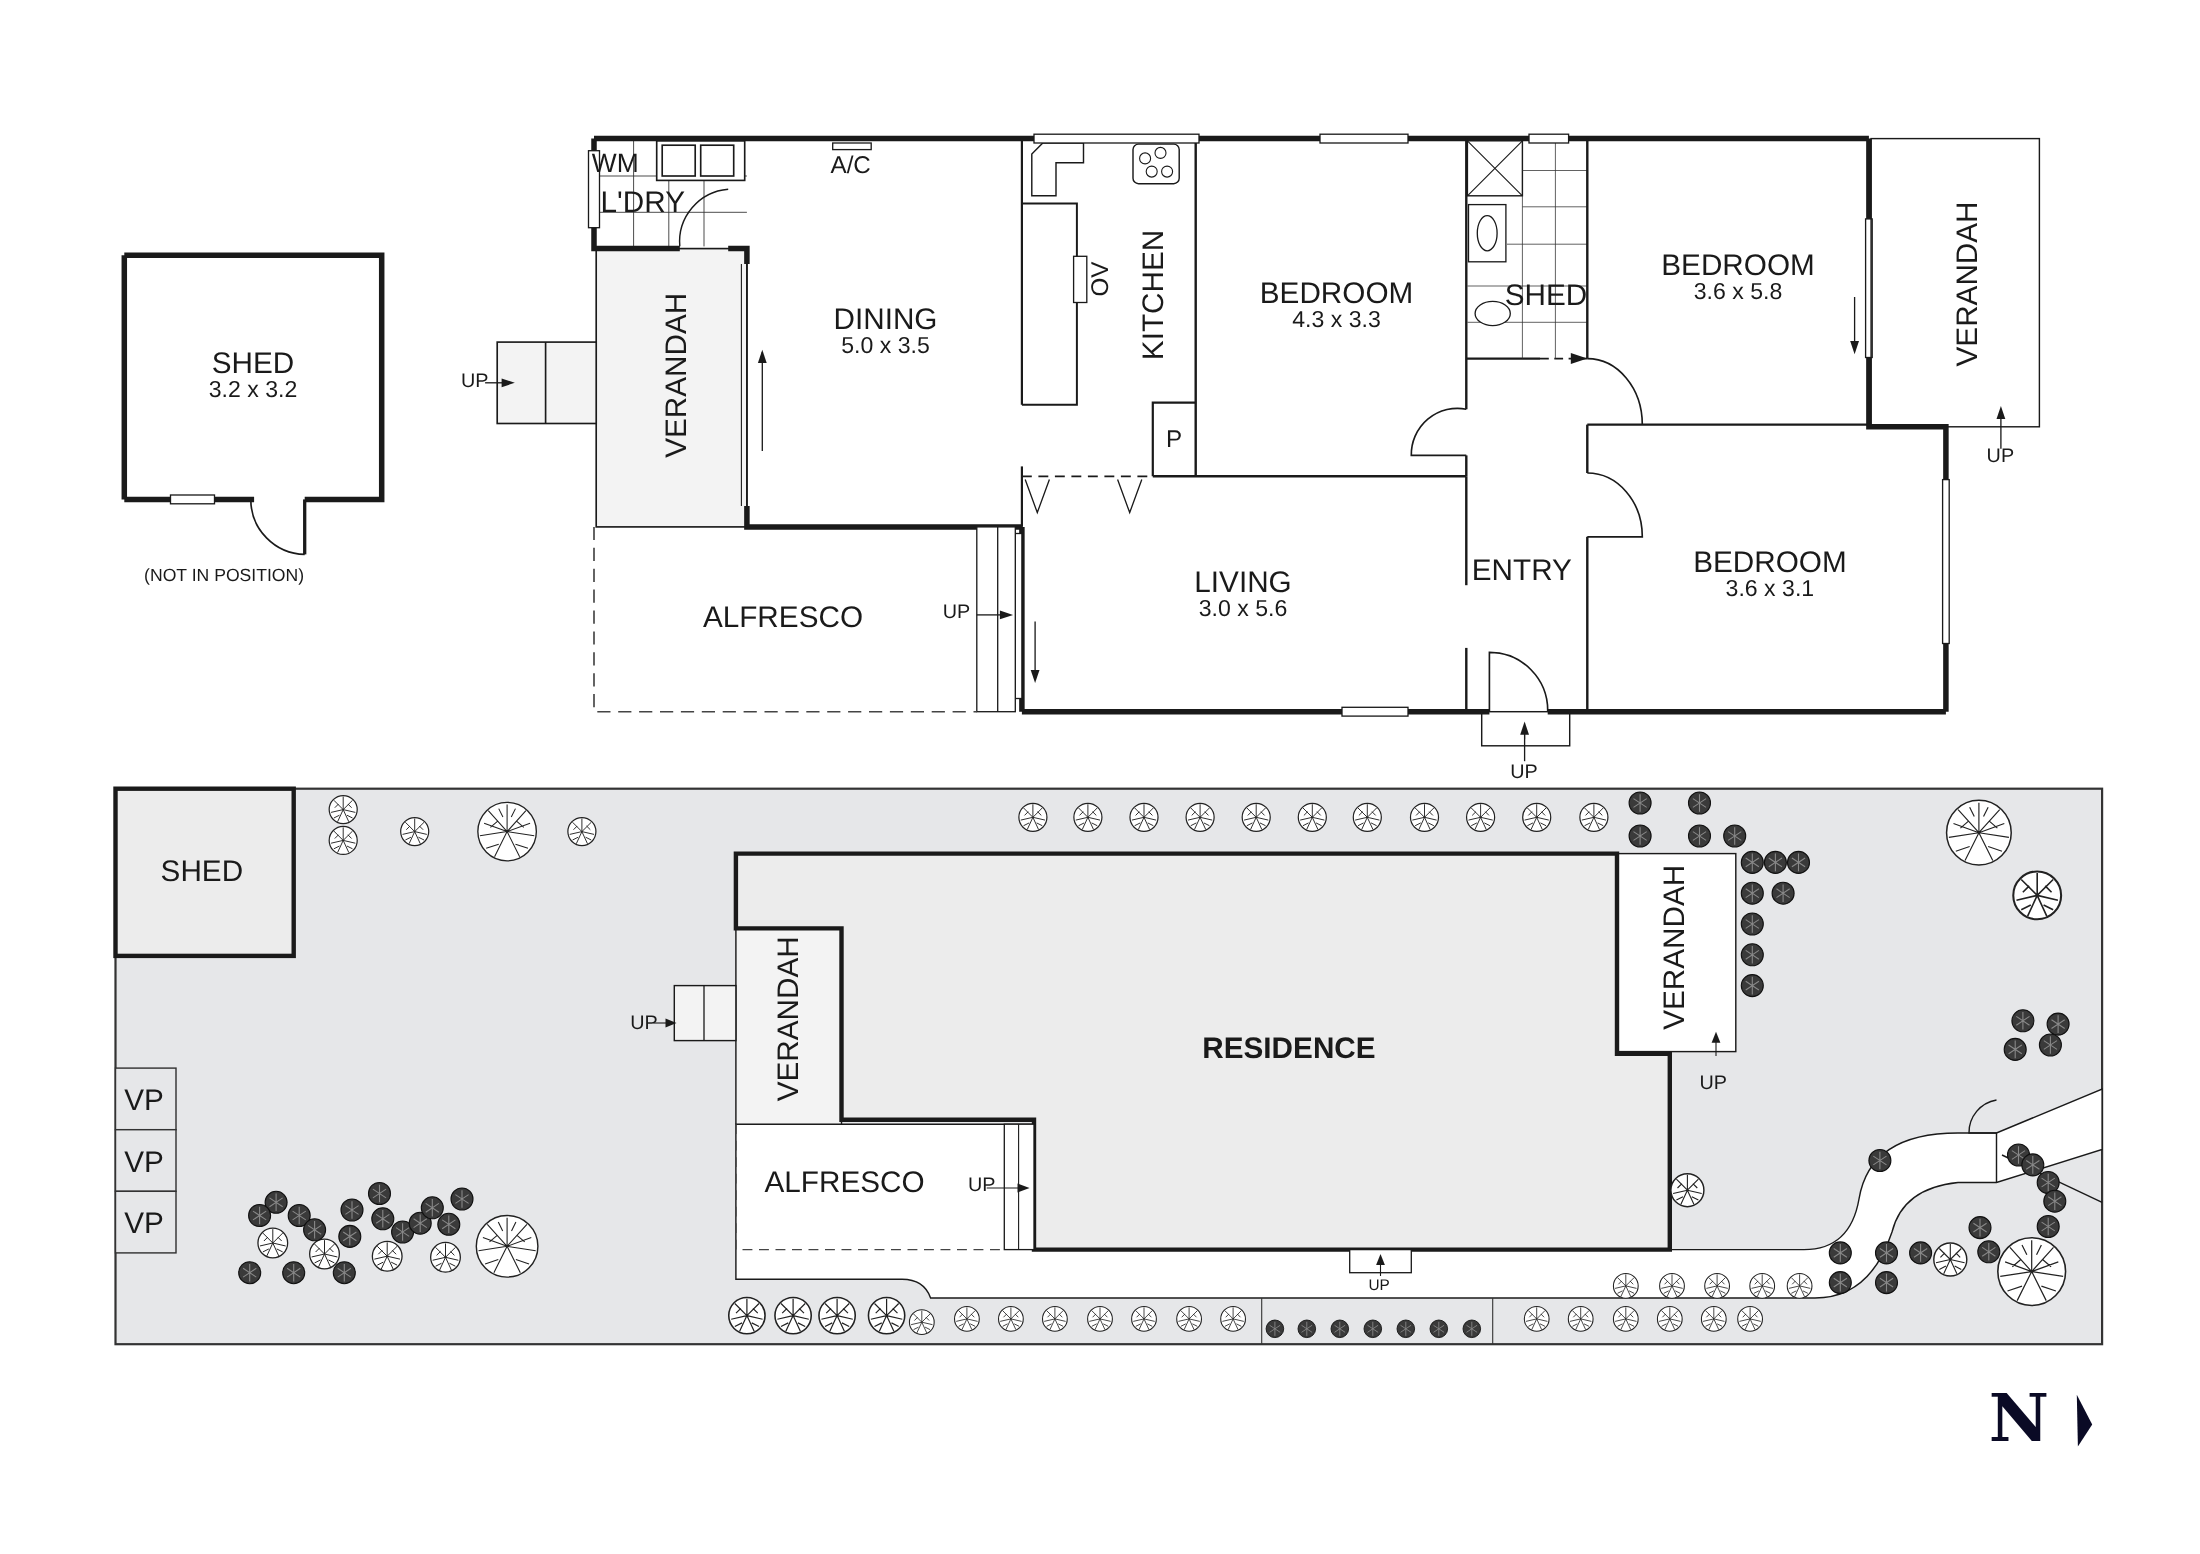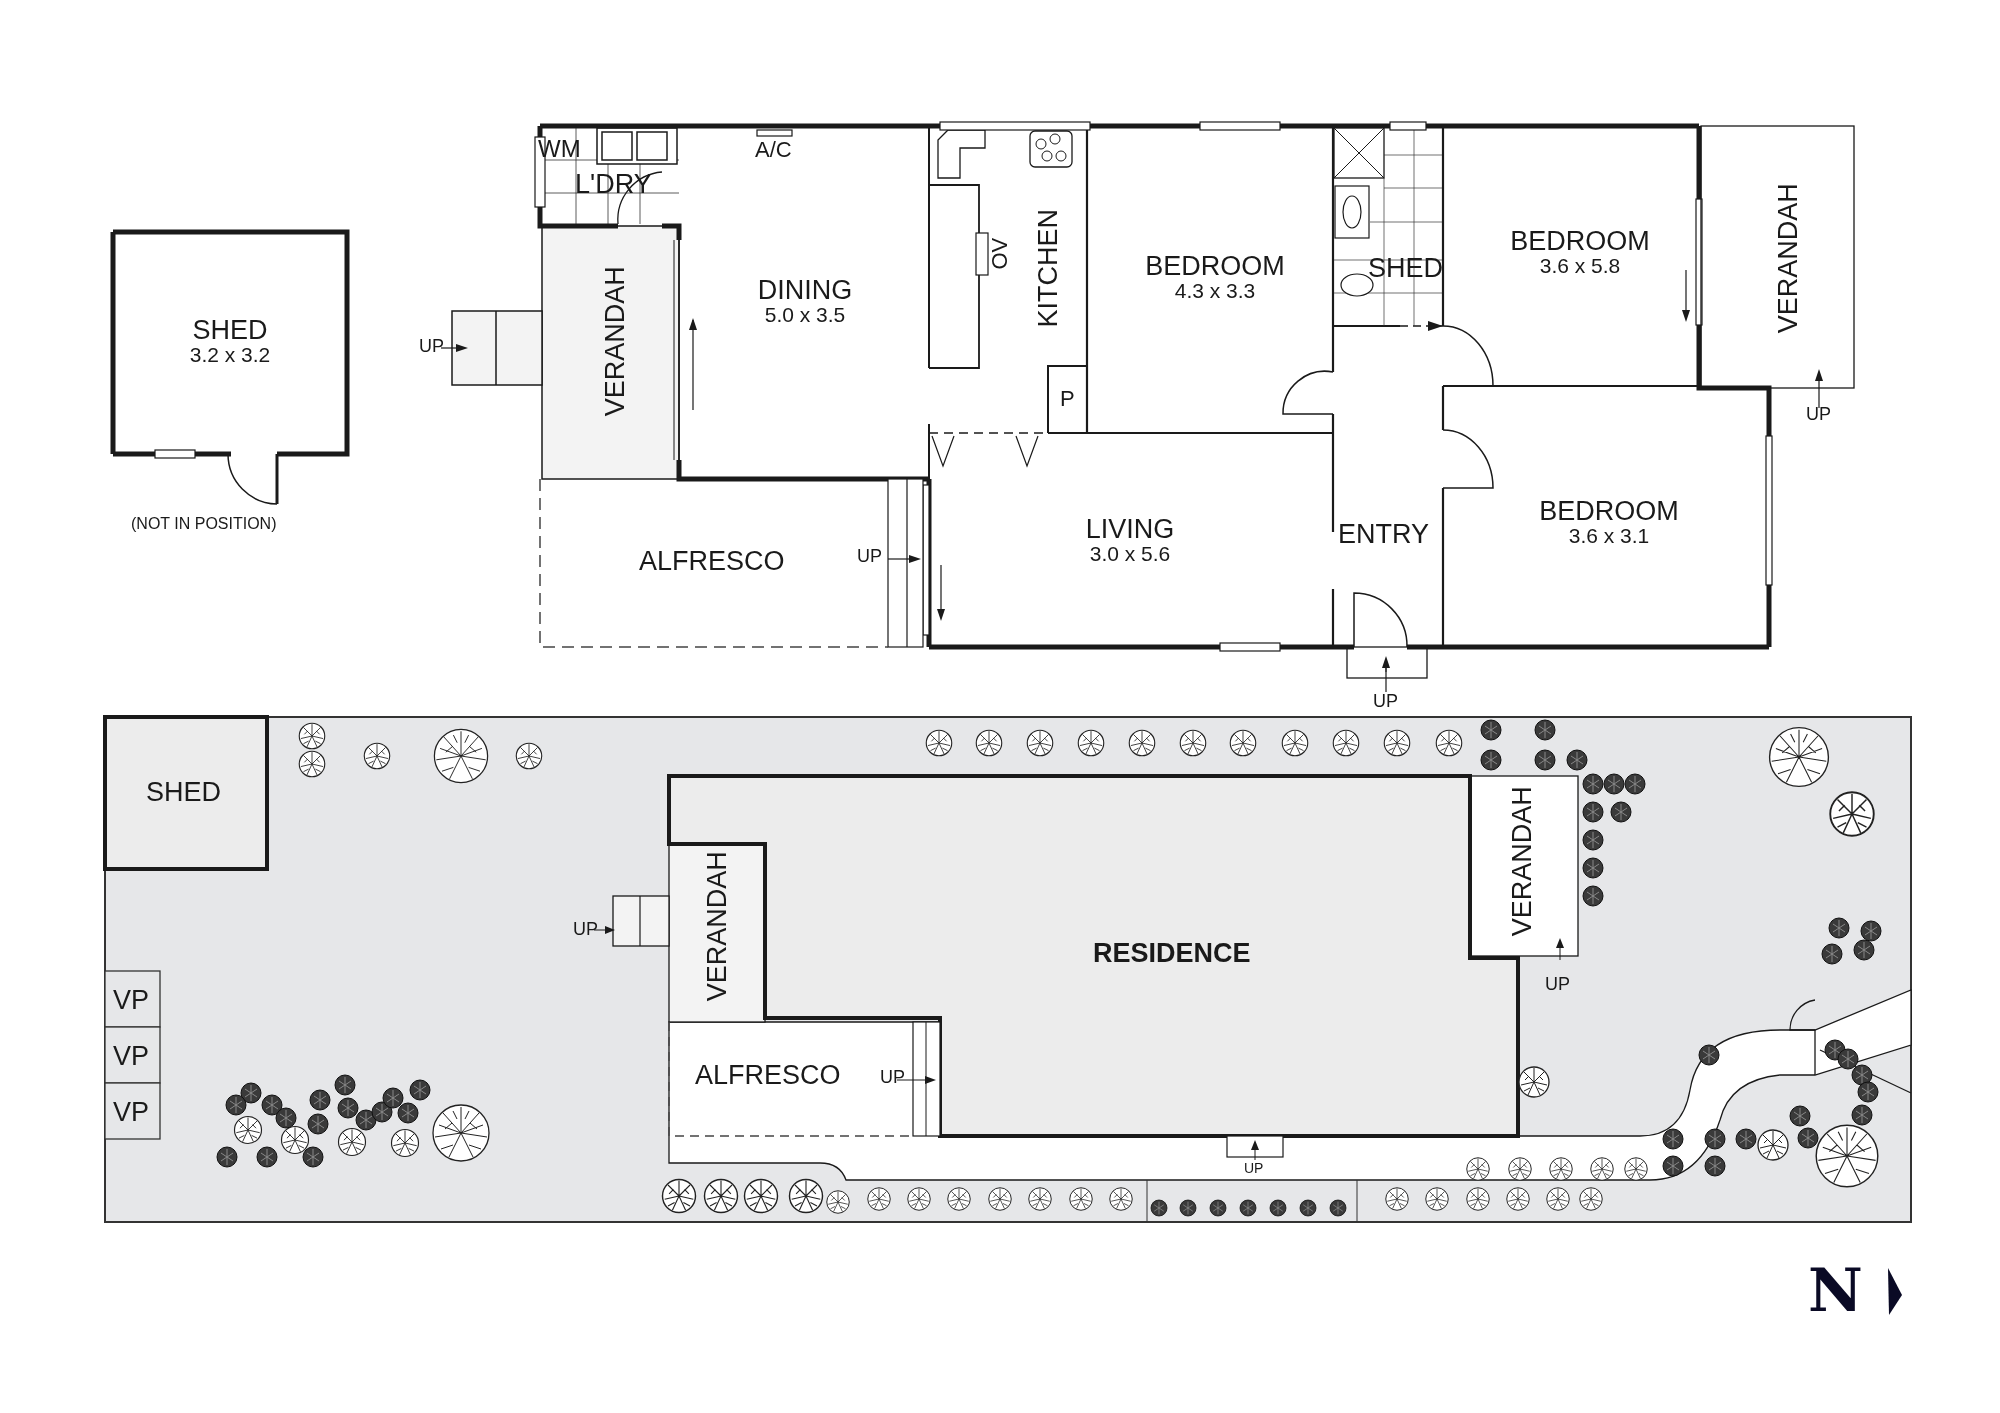--- a/index.html
+++ b/index.html
@@ -287,21 +287,21 @@
     <use href="#tree-sm" transform="translate(1000,1199) scale(0.75)"></use>
       <use href="#tree-sm" transform="translate(1040,1199) scale(0.75)"></use>
     <use href="#tree-sm" transform="translate(1081,1199) scale(0.75)"></use>
       <use href="#tree-sm" transform="translate(1121,1199) scale(0.75)"></use>
   </g>
 
   <polygon points="1888,1268 1902,1295 1889,1315" fill="#0a0a25"></polygon>
 </svg>
 
 <div class="lbl big" style="left:538px;top:136px;font-size:24px;">WM</div>
-<div class="lbl big" style="left:546px;top:170px;font-size:27px;padding-left:29px;">L'DRY</div>
+<div class="lbl big" style="left:546px;top:170px;font-size:27px;">L'DRY</div>
 <div class="lbl sm" style="left:755px;top:138px;font-size:22px;">A/C</div>
 <div class="lbl" style="left:745px;top:276px;width:120px;">
   <span class="big">DINING</span>
   <span class="dim">5.0 x 3.5</span>
 </div>
 <div class="lbl big vert" style="left:988px;top:254px;width:120px;">KITCHEN</div>
 <div class="lbl vert" style="left:985px;top:243px;font-size:22px;width:30px;">OV</div>
 <div class="lbl" style="left:1060px;top:387px;font-size:22px;">P</div>
 <div class="lbl" style="left:1130px;top:252px;width:170px;">
   <span class="big">BEDROOM</span>
@@ -313,21 +313,21 @@
   <span class="dim">3.6 x 5.8</span>
 </div>
 <div class="lbl big vert" style="left:1713px;top:244px;width:150px;">VERANDAH</div>
 <div class="lbl sm" style="left:1806px;top:405px;">UP</div>
 <div class="lbl big vert" style="left:540px;top:327px;width:150px;">VERANDAH</div>
 <div class="lbl sm" style="left:419px;top:337px;">UP</div>
 <div class="lbl" style="left:1045px;top:515px;width:170px;">
   <span class="big">LIVING</span>
   <span class="dim">3.0 x 5.6</span>
 </div>
-<div class="lbl big" style="left:1338px;top:520px;">ENTRY</div>
+<div class="lbl big" style="left:1338px;top:504px;">ENTRY</div>
 <div class="lbl sm" style="left:1373px;top:692px;">UP</div>
 <div class="lbl" style="left:1524px;top:497px;width:170px;">
   <span class="big">BEDROOM</span>
   <span class="dim">3.6 x 3.1</span>
 </div>
 <div class="lbl big" style="left:639px;top:547px;">ALFRESCO</div>
 <div class="lbl sm" style="left:857px;top:547px;">UP</div>
 
 <div class="lbl" style="left:170px;top:316px;width:120px;">
   <span class="big">SHED</span>

